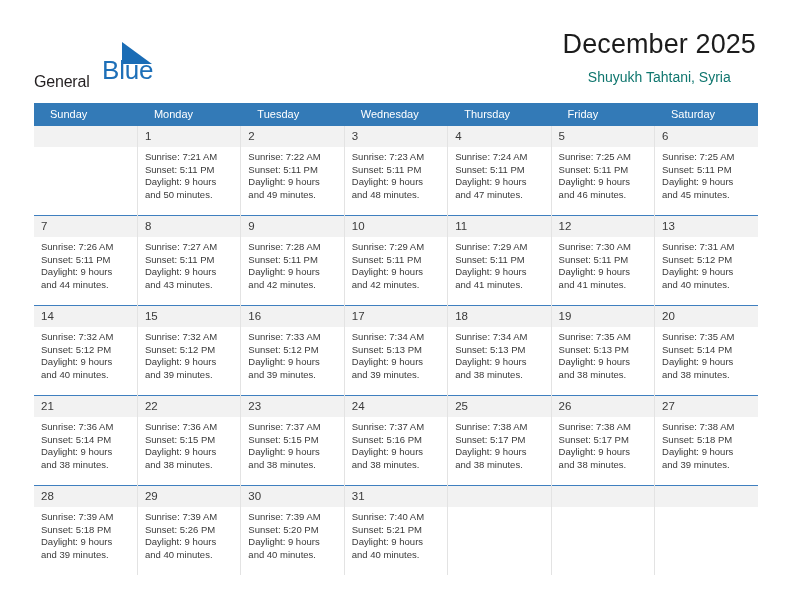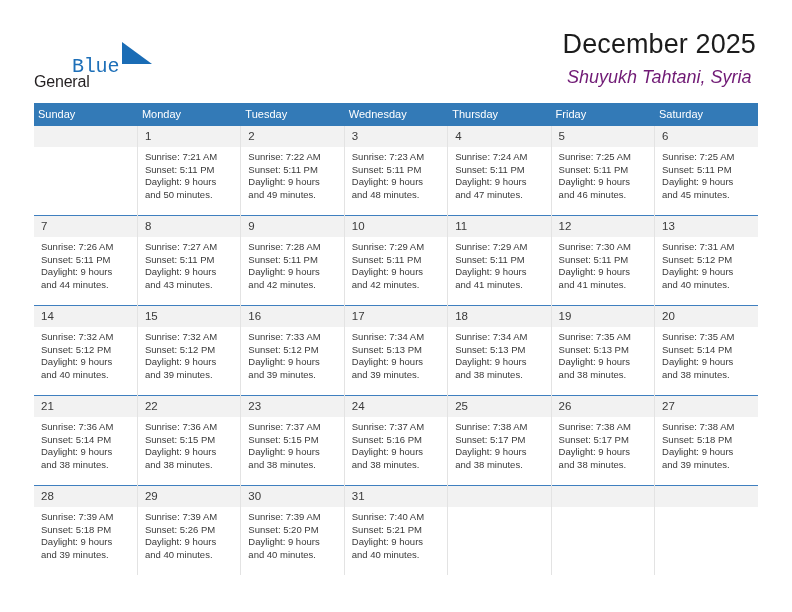--- a/index.html
+++ b/index.html
@@ -41,26 +41,26 @@
     left: 0;
     top: 0;
     font-size: 16px;
     letter-spacing: -0.2px;
     color: #231f20;
     font-family: "Liberation Sans", sans-serif;
     margin-top: 39px;
   }
   .logo-blue {
     position: absolute;
-    left: 38px;
+    left: 68px;
     top: 21px;
-    font-size: 20px;
+    font-size: 26px;
     letter-spacing: -0.2px;
     color: #1d6fb8;
-    font-family: Liberation Mono, monospace;
+    font-family: Liberation Sans, sans-serif;
   }
   .logo-triangle {
     position: absolute;
     left: 88px;
     top: 8px;
     width: 0;
     height: 0;
     border-left: 30px solid #1a6cb5;
     border-top: 22px solid transparent;
   }
@@ -72,45 +72,44 @@
     text-align: center;
   }
   .cal-title {
     font-size: 27px;
     color: #1c1c1c;
     font-weight: normal;
     line-height: 32px;
     letter-spacing: 0.1px;
   }
   .cal-subtitle {
-    font-size: 18px;
-    color: #701a75;
+    font-size: 14px;
+    color: #0f766e;
     line-height: 18px;
     margin-top: 8px;
-    font-style: italic;
   }
 
   
   .calendar {
     position: absolute;
     left: 34px;
     top: 103px;
     width: 724px;
     border-collapse: collapse;
     table-layout: fixed;
   }
   .calendar col { width: 103.43px; }
 
   thead th {
     background: #337ab7;
     color: #ffffff;
     font-size: 11px;
     font-weight: normal;
     text-align: left;
-    padding: 5px 0 5px 4px;
+    padding: 5px 0 5px 16px;
     height: 13px;
     line-height: 13px;
     border-right: 1px solid #337ab7;
   }
 
   tbody tr.week-row > td {
     vertical-align: top;
     padding: 0;
     border-top: 1px solid #3f7fbf;
     border-right: 1px solid #e3e3e3;

